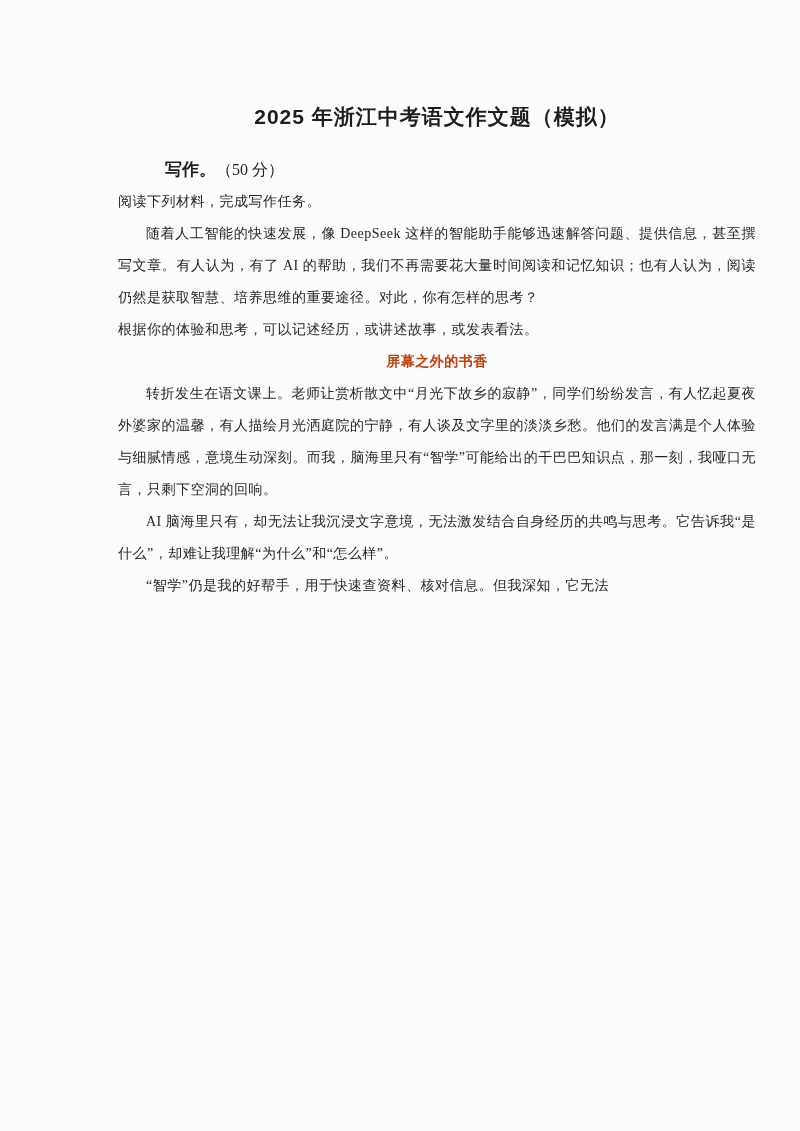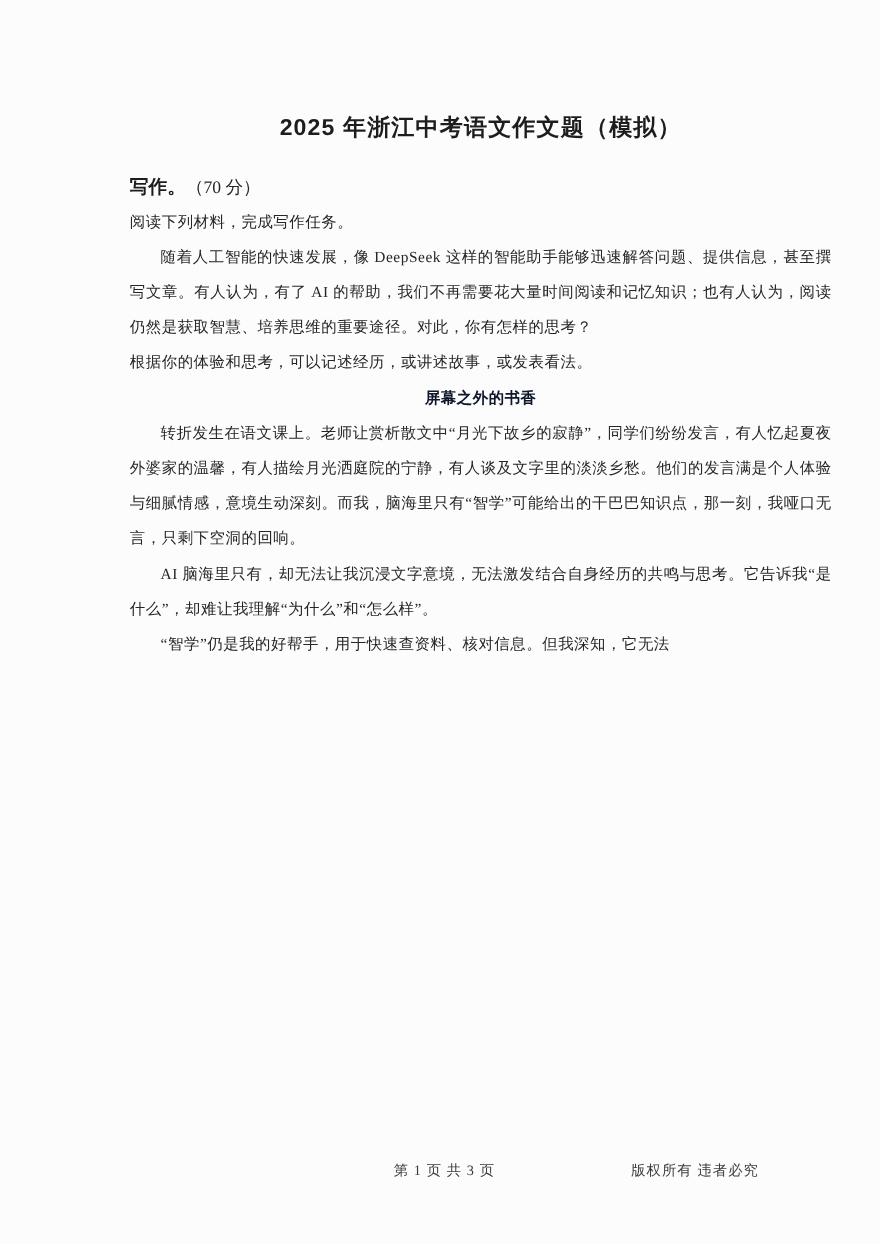--- a/index.html
+++ b/index.html
@@ -41,32 +41,33 @@
   .section-head {
     font-size: 16px;
     line-height: 32px;
     margin: 0;
   }
   .section-head .bold-label {
     font-family: "Liberation Sans", "DejaVu Sans", sans-serif;
     font-weight: 700;
     font-size: 17px;
     color: #1d1d1d;
+    margin-left: 47px;
   }
   .indent {
     text-indent: 2em;
   }
   .example-label {
     margin-top: 28px;
   }
   .essay-title {
     font-weight: 700;
     text-align: center;
     text-indent: 0;
-    color: #0f172a;
+    color: #c2410c;
   }
   .footer {
     position: absolute;
     left: 118px;
     right: 110px;
     bottom: 58px;
     height: 18px;
     font-size: 13px;
     color: #3c3c3c;
     letter-spacing: 1px;
@@ -85,39 +86,35 @@
   }
 </style>
 </head>
 <body>
 
 <div class="page">
 
   <h1 class="doc-title">2025 年浙江中考语文作文题（模拟）</h1>
 
   <p class="section-head">
-    <span class="bold-label">写作。</span><span>（70 分）</span>
+    <span class="bold-label">写作。</span><span>（50 分）</span>
   </p>
 
   <p class="line">阅读下列材料，完成写作任务。</p>
 
   <p class="line indent">随着人工智能的快速发展，像 DeepSeek 这样的智能助手能够迅速解答问题、提供信息，甚至撰写文章。有人认为，有了 AI 的帮助，我们不再需要花大量时间阅读和记忆知识；也有人认为，阅读仍然是获取智慧、培养思维的重要途径。对此，你有怎样的思考？</p>
 
   <p class="line">根据你的体验和思考，可以记述经历，或讲述故事，或发表看法。</p>
 
 
 
   <p class="line essay-title">屏幕之外的书香</p>
 
 
   <p class="line indent">转折发生在语文课上。老师让赏析散文中“月光下故乡的寂静”，同学们纷纷发言，有人忆起夏夜外婆家的温馨，有人描绘月光洒庭院的宁静，有人谈及文字里的淡淡乡愁。他们的发言满是个人体验与细腻情感，意境生动深刻。而我，脑海里只有“智学”可能给出的干巴巴知识点，那一刻，我哑口无言，只剩下空洞的回响。</p>
 
   <p class="line indent">AI 脑海里只有，却无法让我沉浸文字意境，无法激发结合自身经历的共鸣与思考。它告诉我“是什么”，却难让我理解“为什么”和“怎么样”。</p>
 
 
   <p class="line indent">“智学”仍是我的好帮手，用于快速查资料、核对信息。但我深知，它无法</p>
 
-  <div class="footer">
-    <span class="page-info">第 1 页 共 3 页</span>
-    <span class="copyright">版权所有 违者必究</span>
-  </div>
 
 </div>
 
 </body></html>

